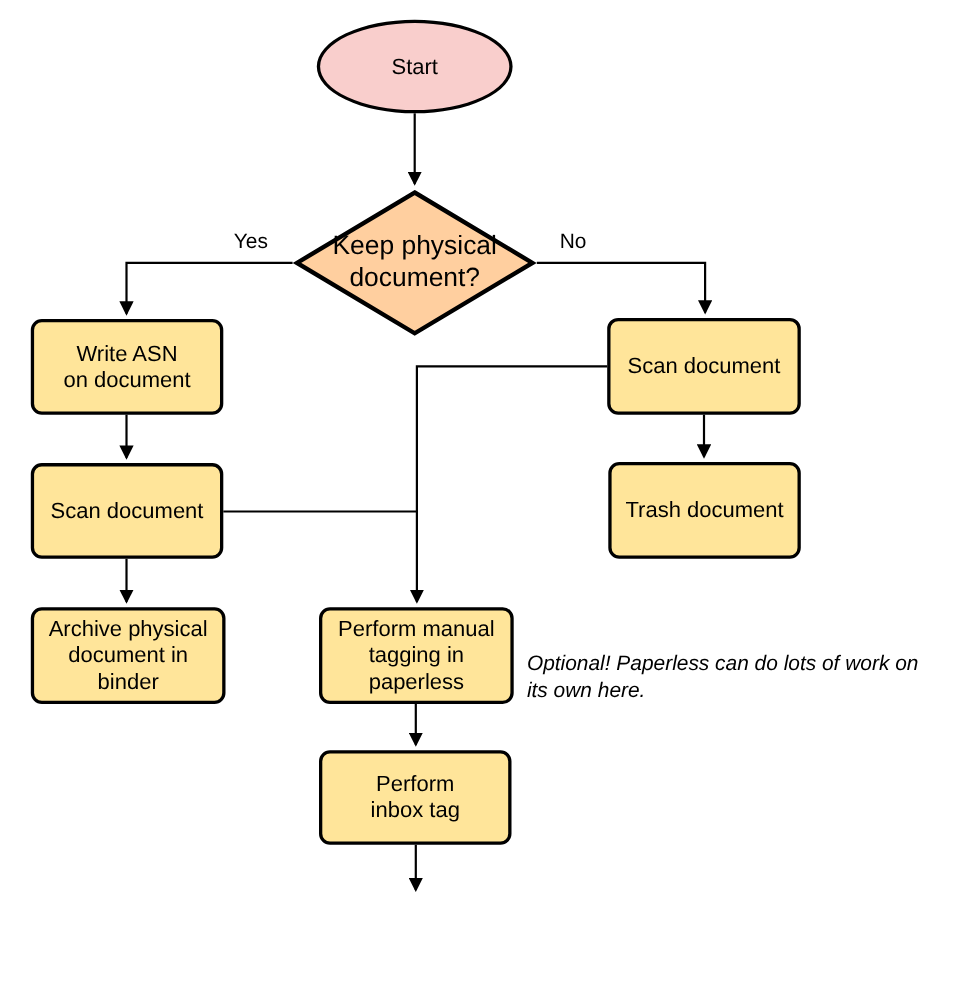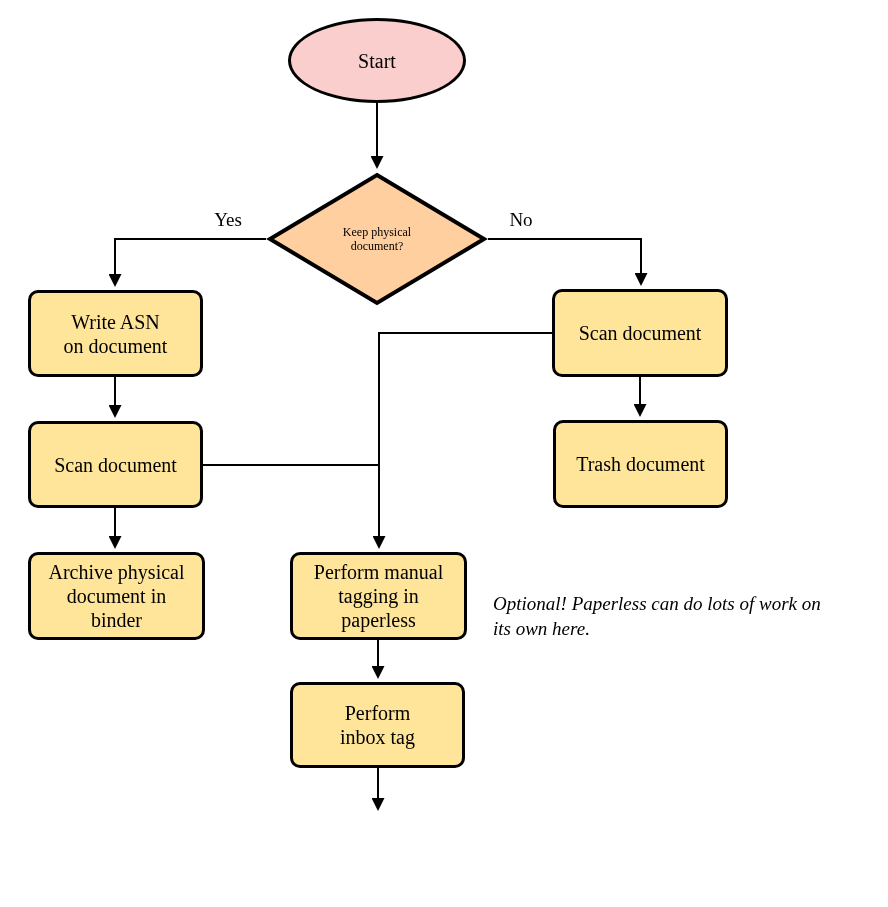--- a/index.html
+++ b/index.html
@@ -1,21 +1,21 @@
 <!DOCTYPE html>
 <html><head>
 <meta charset="utf-8">
 <style>
   html, body { margin: 0; padding: 0; background: #ffffff; }
   #canvas {
     position: relative;
     width: 888px;
     height: 811px;
     background: #ffffff;
-    font-family: Liberation Serif, serif;
+    font-family: Liberation Sans, sans-serif;
     color: #000000;
     overflow: hidden;
   }
   #edges {
     position: absolute;
     left: 0; top: 0;
     width: 888px; height: 907px;
   }
   .node {
     position: absolute;
@@ -36,40 +36,39 @@
   .process {
     background: #ffe59a;
     border: 3px solid #000000;
     border-radius: 10px;
   }
   .decision { background: transparent; }
   .decision svg { position: absolute; left: 0; top: 0; }
   .dlabel {
     position: relative;
     text-align: center;
-    font-size: 12px;
+    font-size: 24px;
     line-height: 1.2;
     white-space: pre-line;
   }
   .edge-label {
     position: absolute;
     transform: translate(-50%, -50%);
     font-size: 19px;
     background: #ffffff;
     padding: 0 2px;
   }
   #annotation {
     position: absolute;
     left: 479px;
     top: 591px;
     font-size: 19px;
     font-style: italic;
     line-height: 1.33;
     white-space: pre-line;
-    margin-left: 14px;
   }
   #bottom-line {
     position: absolute;
     left: 0; right: 0; top: 901px;
     height: 1px;
     background: #f0f0f0;
   }
 
   
   #n-start   { left: 288px; top: 18px;  width: 178px; height: 85px; }

